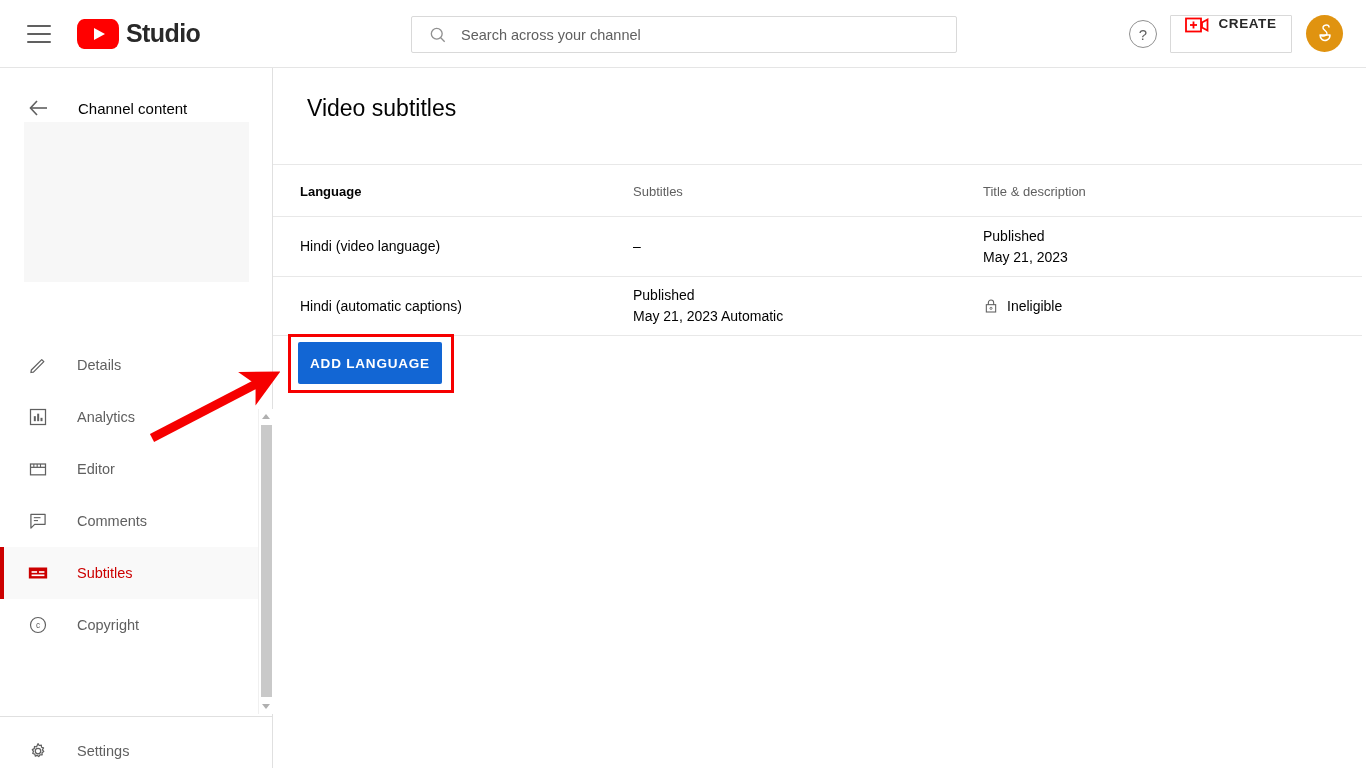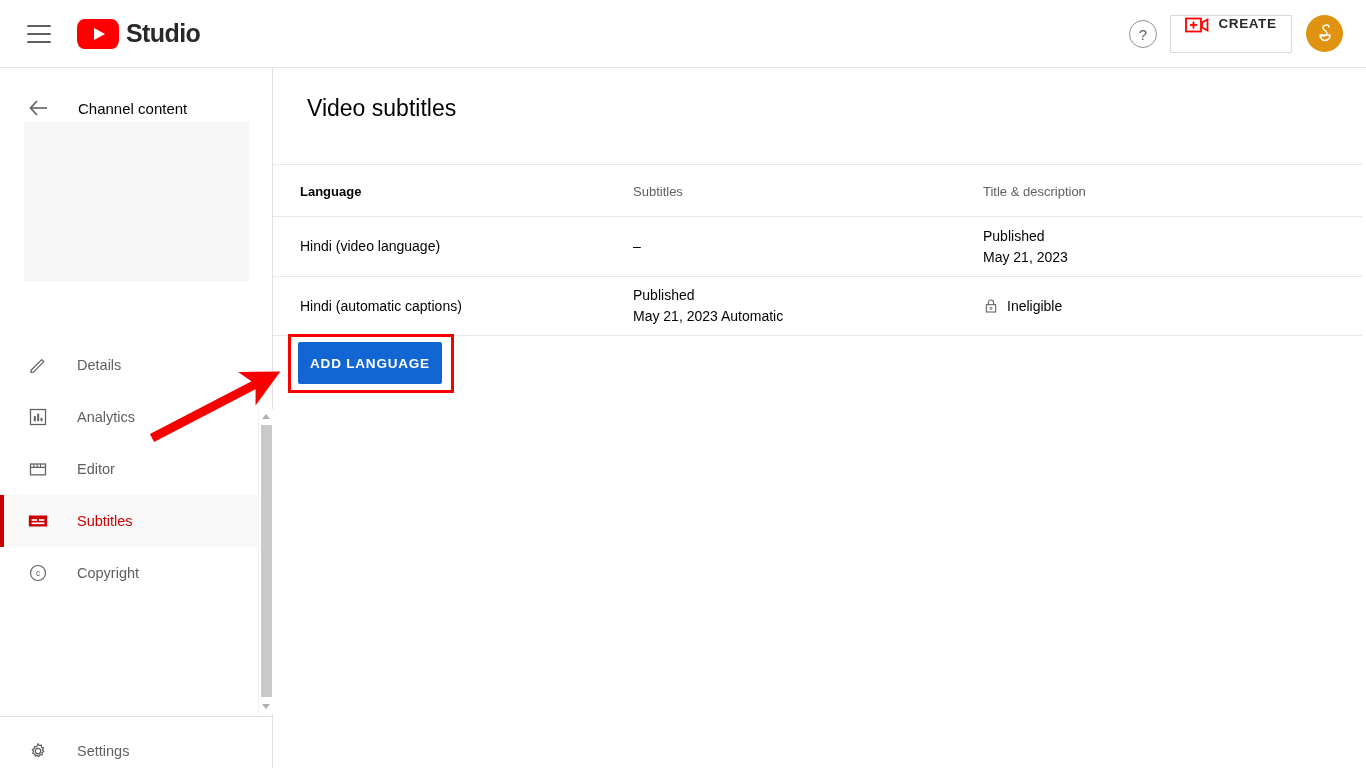--- a/index.html
+++ b/index.html
@@ -219,20 +219,27 @@
         <span></span>
     </div>
 
     <div class="brand">
       <div class="yt-logo">
         <div class="tri"></div>
       </div>
       <div class="brand-text">Studio</div>
     </div>
 
+    <div class="searchbox">
+      <svg class="search-icon" viewBox="0 0 24 24">
+        <circle cx="10.5" cy="10.5" r="6.5" fill="none" stroke="#909090" stroke-width="1.6"></circle>
+        <line x1="15.3" y1="15.3" x2="20" y2="20" stroke="#909090" stroke-width="1.6"></line>
+      </svg>
+      <input class="search-input" type="text" placeholder="Search across your channel" style="">
+    </div>
 
     <div class="help-btn">
       <span>?</span>
     </div>
 
     <div class="create-btn">
       <svg width="24" height="18" viewBox="0 0 24 18">
         <rect x="1" y="2.5" width="15" height="13" fill="none" stroke="#ff0000" stroke-width="1.8"></rect>
         <line x1="8.5" y1="5.5" x2="8.5" y2="12.5" stroke="#ff0000" stroke-width="1.8"></line>
         <line x1="5" y1="9" x2="12" y2="9" stroke="#ff0000" stroke-width="1.8"></line>
@@ -291,20 +298,30 @@
             <rect x="3" y="6" width="18" height="13" fill="none" stroke="#606060" stroke-width="1.5"></rect>
             <line x1="3" y1="10" x2="21" y2="10" stroke="#606060" stroke-width="1.5"></line>
             <line x1="7" y1="6" x2="7" y2="10" stroke="#606060" stroke-width="1.3"></line>
             <line x1="11" y1="6" x2="11" y2="10" stroke="#606060" stroke-width="1.3"></line>
             <line x1="15" y1="6" x2="15" y2="10" stroke="#606060" stroke-width="1.3"></line>
           </svg>
         </span>
         <span class="lbl">Editor</span>
       </div>
 
+      <div class="nav-item">
+        <span class="ico">
+          <svg width="20" height="20" viewBox="0 0 24 24">
+            <path d="M3.5 4 H20.5 V16 H8 L3.5 20.5 Z" fill="none" stroke="#606060" stroke-width="1.5" stroke-linejoin="round"></path>
+            <line x1="7" y1="8" x2="15" y2="8" stroke="#606060" stroke-width="1.3"></line>
+            <line x1="7" y1="11.5" x2="12" y2="11.5" stroke="#606060" stroke-width="1.3"></line>
+          </svg>
+        </span>
+        <span class="lbl">Comments</span>
+      </div>
 
       <div class="nav-item active">
         <span class="ico">
           <svg width="22" height="22" viewBox="0 0 24 24">
             <rect x="2" y="6" width="20" height="12" fill="#cc0000"></rect>
             <rect x="5" y="10" width="6" height="1.8" fill="#ffffff"></rect>
             <rect x="13" y="10" width="6" height="1.8" fill="#ffffff"></rect>
             <rect x="5" y="13.6" width="14" height="1.8" fill="#ffffff"></rect>
           </svg>
         </span>

